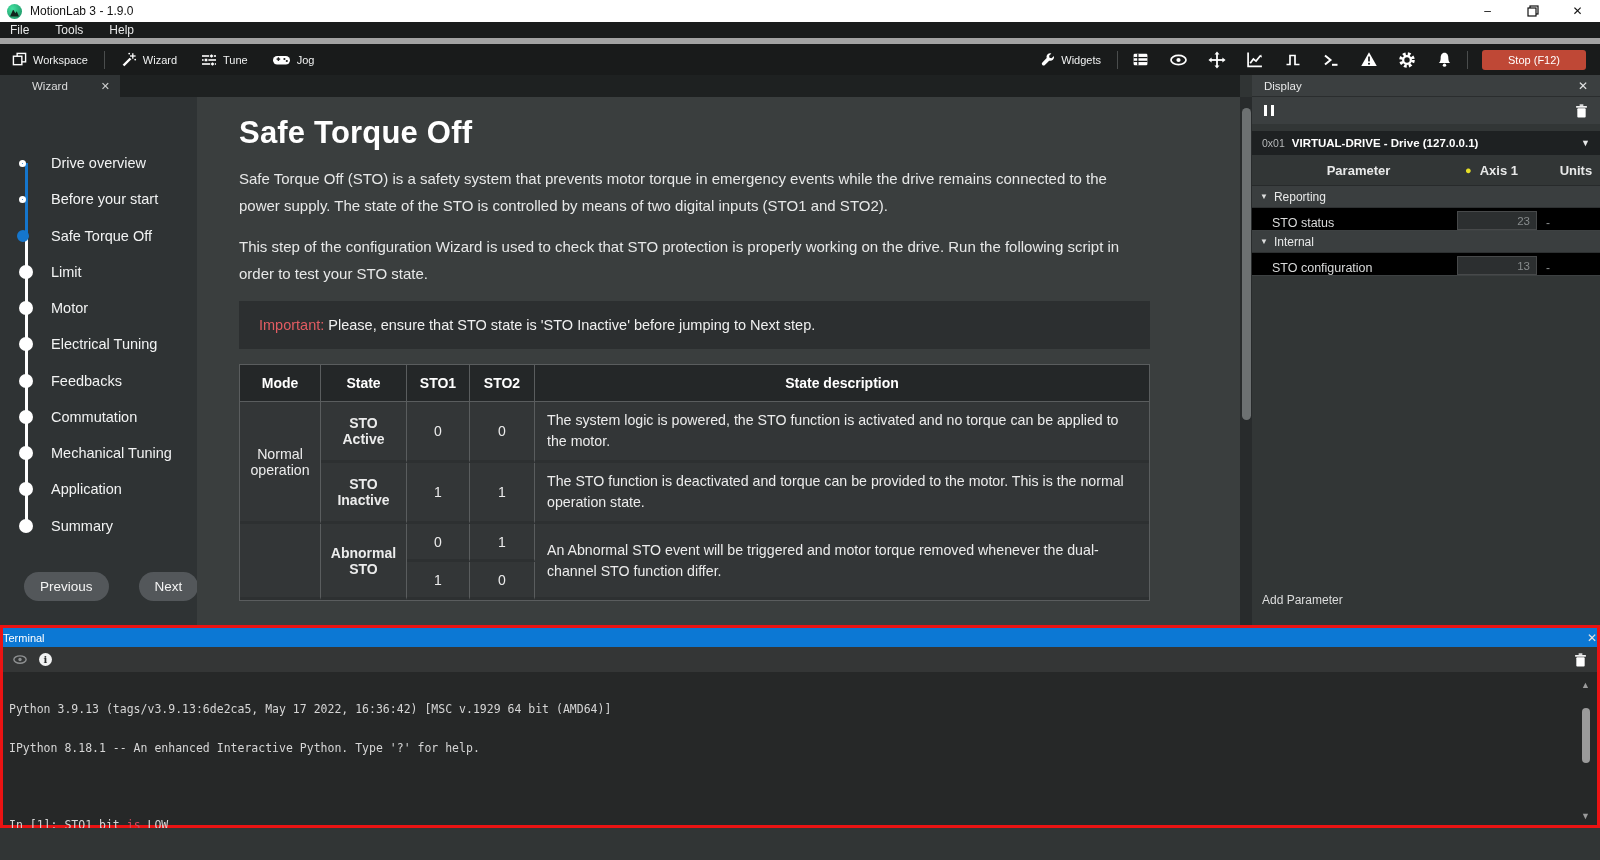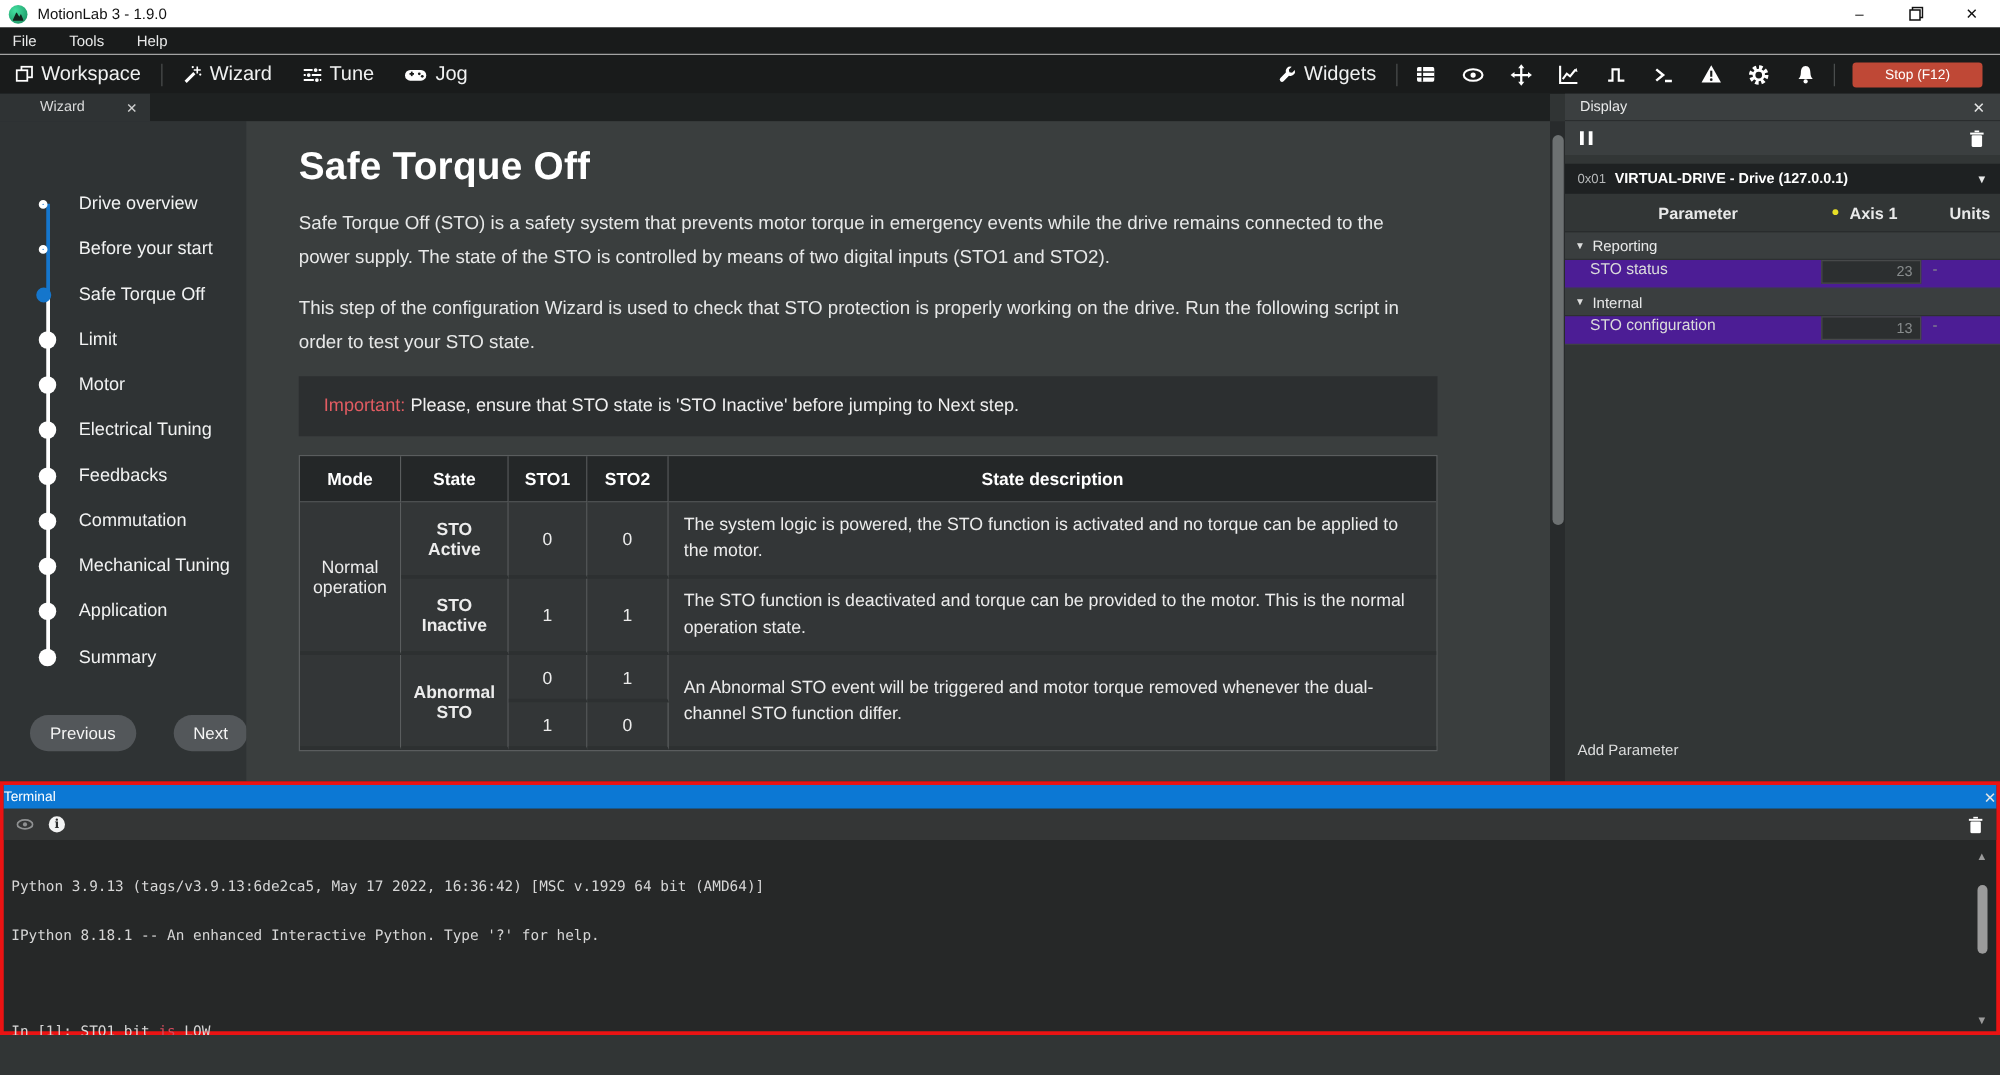--- a/index.html
+++ b/index.html
@@ -14,40 +14,40 @@
               background:radial-gradient(circle at 35% 30%, #43e0a0, #16885c); position:relative; overflow:hidden;}
   .app-logo:after { content:""; position:absolute; left:3px; top:6px; width:9px; height:7px;
               background:#12241d; clip-path:polygon(0 100%,35% 0,60% 55%,75% 25%,100% 100%); }
   .app-title { font-size:12px; color:#111; }
   .win-controls { margin-left:auto; display:flex; height:100%; }
   .win-btn { width:45px; height:100%; display:flex; align-items:center; justify-content:center;
              color:#111; font-size:12px; }
 
   
   .menubar { position:absolute; top:22px; left:0; width:1600px; height:22px; background:#191b1b;
-             display:flex; align-items:center; gap:26px; padding-left:10px; border-bottom:1px solid #a3a3a3;}
+             display:flex; align-items:center; gap:26px; padding-left:10px; border-bottom:6px solid #a3a3a3;}
   .menu-item { color:#e8e9e9; font-size:12px; }
   .toolbar { position:absolute; top:44px; left:0; width:1600px; height:31px; background:#191b1b;
              display:flex; align-items:center; color:#f0f1f1; }
-  .tb-btn { display:flex; align-items:center; gap:6px; font-size:16px; padding:0 12px; height:100%; }
+  .tb-btn { display:flex; align-items:center; gap:6px; font-size:11px; padding:0 12px; height:100%; }
   .tb-sep { width:1px; height:18px; background:#4a4d4d; margin:0 4px; }
   .tb-right { margin-left:auto; display:flex; align-items:center; }
   .tb-icon { padding:0 10px; height:100%; display:flex; align-items:center; }
   .stop-btn { background:#bf4836; color:#fff; font-size:11px; border-radius:3px;
               padding:4px 26px; margin:0 14px 0 10px; }
 
   
   .tabbar { position:absolute; top:75px; left:0; width:1240px; height:22px; background:#1e2121; }
   .tab-active { position:absolute; left:0; top:0; width:120px; height:22px; background:#2f3334;
                 display:flex; align-items:center; font-size:11.5px; color:#dadbdb; }
   .tab-active .tab-label { margin-left:32px; }
   .tab-close { margin-left:auto; margin-right:10px; font-size:11px; color:#cfd0d0; }
 
   .sidebar { position:absolute; top:97px; left:0; width:197px; height:528px; background:#2f3334; }
-  .steps { position:absolute; top:0; left:16px; width:100%; height:460px;padding-left:44px; }
+  .steps { position:absolute; top:0; left:4px; width:100%; height:460px;padding-left:44px; }
   .step-line { position:absolute; left:20.5px; width:3px; }
   .line-blue { top:66px; height:73px; background:#1576cc; }
   .line-white { top:139px; height:290px; background:#ffffff; }
   .step { position:absolute; left:0; width:100%; height:24px; display:flex; align-items:center; }
   .step-label { position:absolute; left:47px; font-size:14.5px; color:#f2f3f3; white-space:nowrap; }
   .dot { position:absolute; border-radius:50%; }
   .c-done   { left:15px; width:7px;  height:7px;  background:#1576cc; border:3.5px solid #fff; }
   .c-active { left:13px; width:5px;  height:5px;  background:#fff;    border:6px solid #1576cc; }
   .c-todo   { left:15px; width:14px; height:14px; background:#fff; }
   .nav-btns { position:absolute; bottom:24px; left:24px; display:flex; gap:30px; }
@@ -99,21 +99,21 @@
   .drive-caret { margin-left:auto; font-size:9px; color:#e8e9e9; }
   .param-header { height:31px; display:flex; align-items:center; font-size:13px; font-weight:700;
                   border-bottom:1px solid #272a2b; }
   .ph-name { width:213px; text-align:center; }
   .ph-dot { color:#e7df27; font-size:11px; margin-right:8px; }
   .ph-axis { width:62px; }
   .ph-units { margin-left:18px; }
   .group-row { height:22px; background:#3a3e3f; display:flex; align-items:center; font-size:12px;
                padding-left:8px; gap:6px; border-bottom:1px solid #2d3031; }
   .group-caret { font-size:8px; color:#dcdddd; }
-  .param-row { height:23px; display:flex; align-items:flex-start; font-size:12.5px; background:#4c1d95;
+  .param-row { height:23px; display:flex; align-items:flex-end; font-size:12.5px; background:#000000;
                border-bottom:1px solid #3d4142; }
   .pr-name { width:205px; padding-left:20px; color:#dadbdb; }
   .pr-value { width:80px; height:19px; background:#2c2f30; border:1px solid #47494a; color:#888c8d;
               font-size:11.5px; display:flex; align-items:center; justify-content:flex-end; padding-right:6px; }
   .pr-units { padding-left:9px; color:#8a8e8f; font-size:12px; }
   .add-param { position:absolute; bottom:18px; left:10px; font-size:12px; color:#dcdddd; }
 
   
   .terminal { position:absolute; top:625px; left:0; width:1600px; height:203px;
               border:3px solid #ea1313; background:#262828; }

